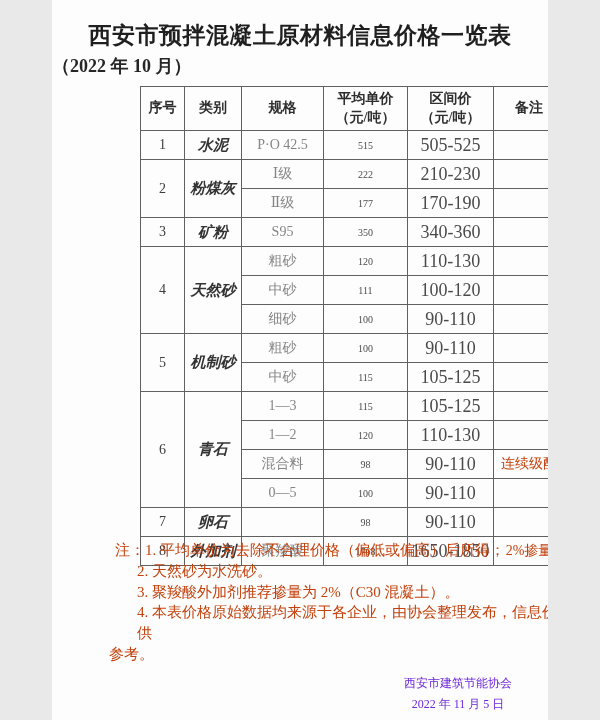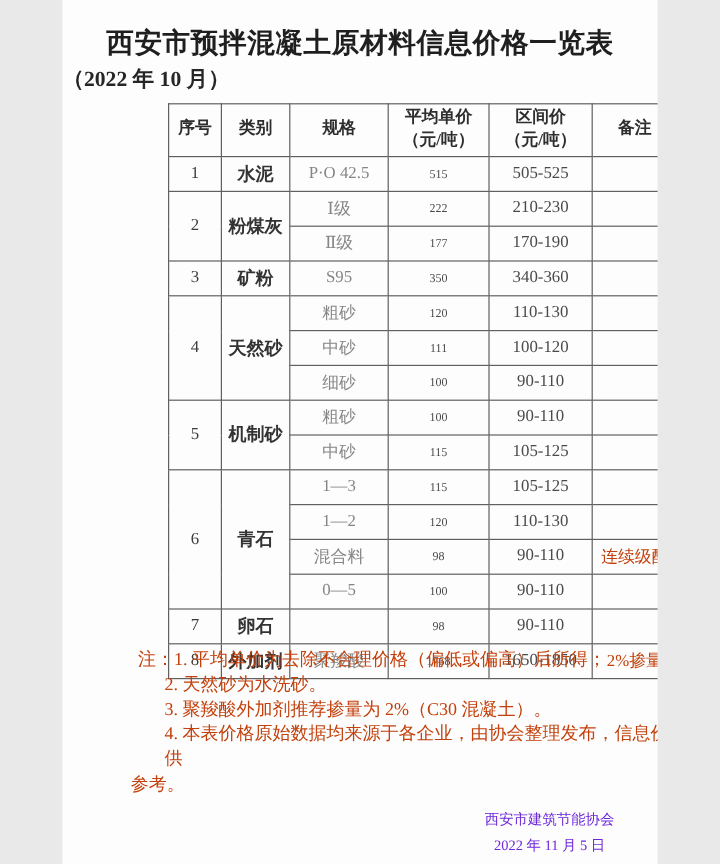--- a/index.html
+++ b/index.html
@@ -47,24 +47,24 @@
   .price-table th {
     height: 44px;
     font-size: 14px;
     font-weight: bold;
     color: #2e2e2e;
     white-space: pre-line;
     line-height: 1.3;
   }
   .price-table td { height: 29px; font-size: 14px; }
   td.row-no-cell   { font-size: 14px; color: #3c3c3c; }
-  td.category-cell { font-size: 15px; font-weight: bold; color: #333333; }
+  td.category-cell { font-size: 15px; font-weight: bold; color: #333333; font-style: italic; }
   td.spec-cell     { font-size: 14px; color: #858585; }
   td.avg-cell      { font-size: 10px; color: #4a4a4a; }
-  td.range-cell    { font-size: 14px; color: #4a4a4a; }
+  td.range-cell    { font-size: 18px; color: #4a4a4a; }
   td.note-cell     { font-size: 14px; color: #c2410c; }
   .notes {
     position: absolute;
     left: 57px; top: 540px;
     width: 488px;
     font-size: 15px;
     line-height: 20.8px;
     color: #c2410c;
   }
   .note-line-1 { padding-left: 6px; }

